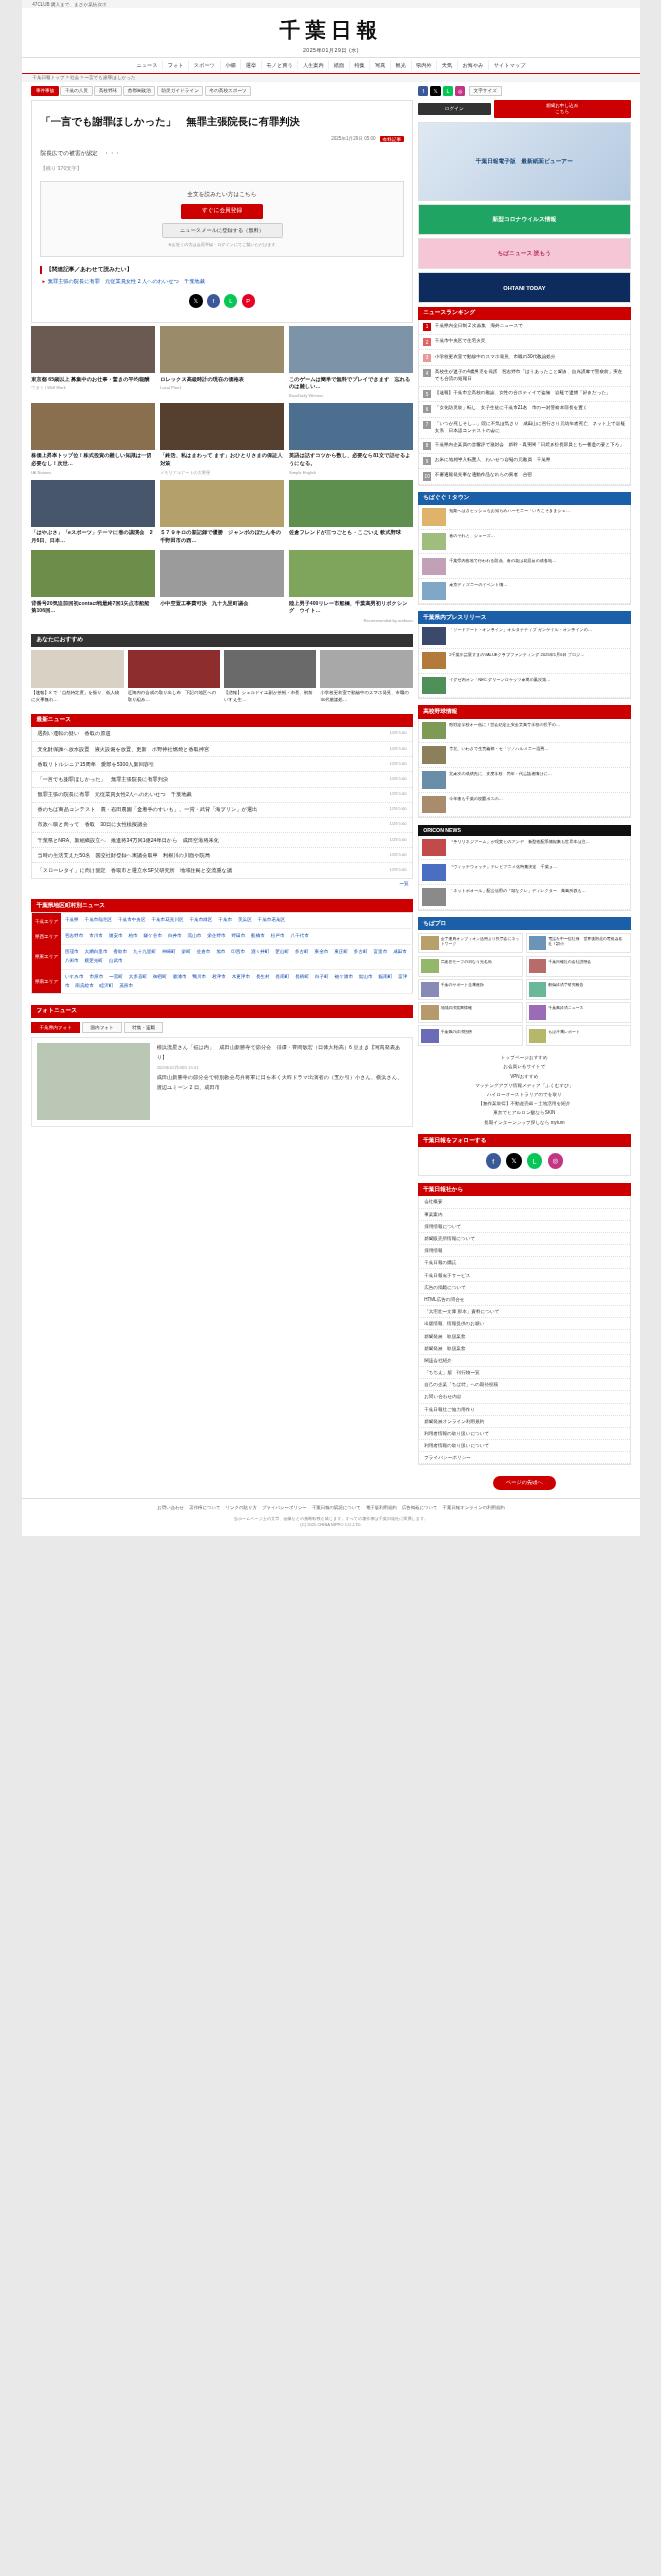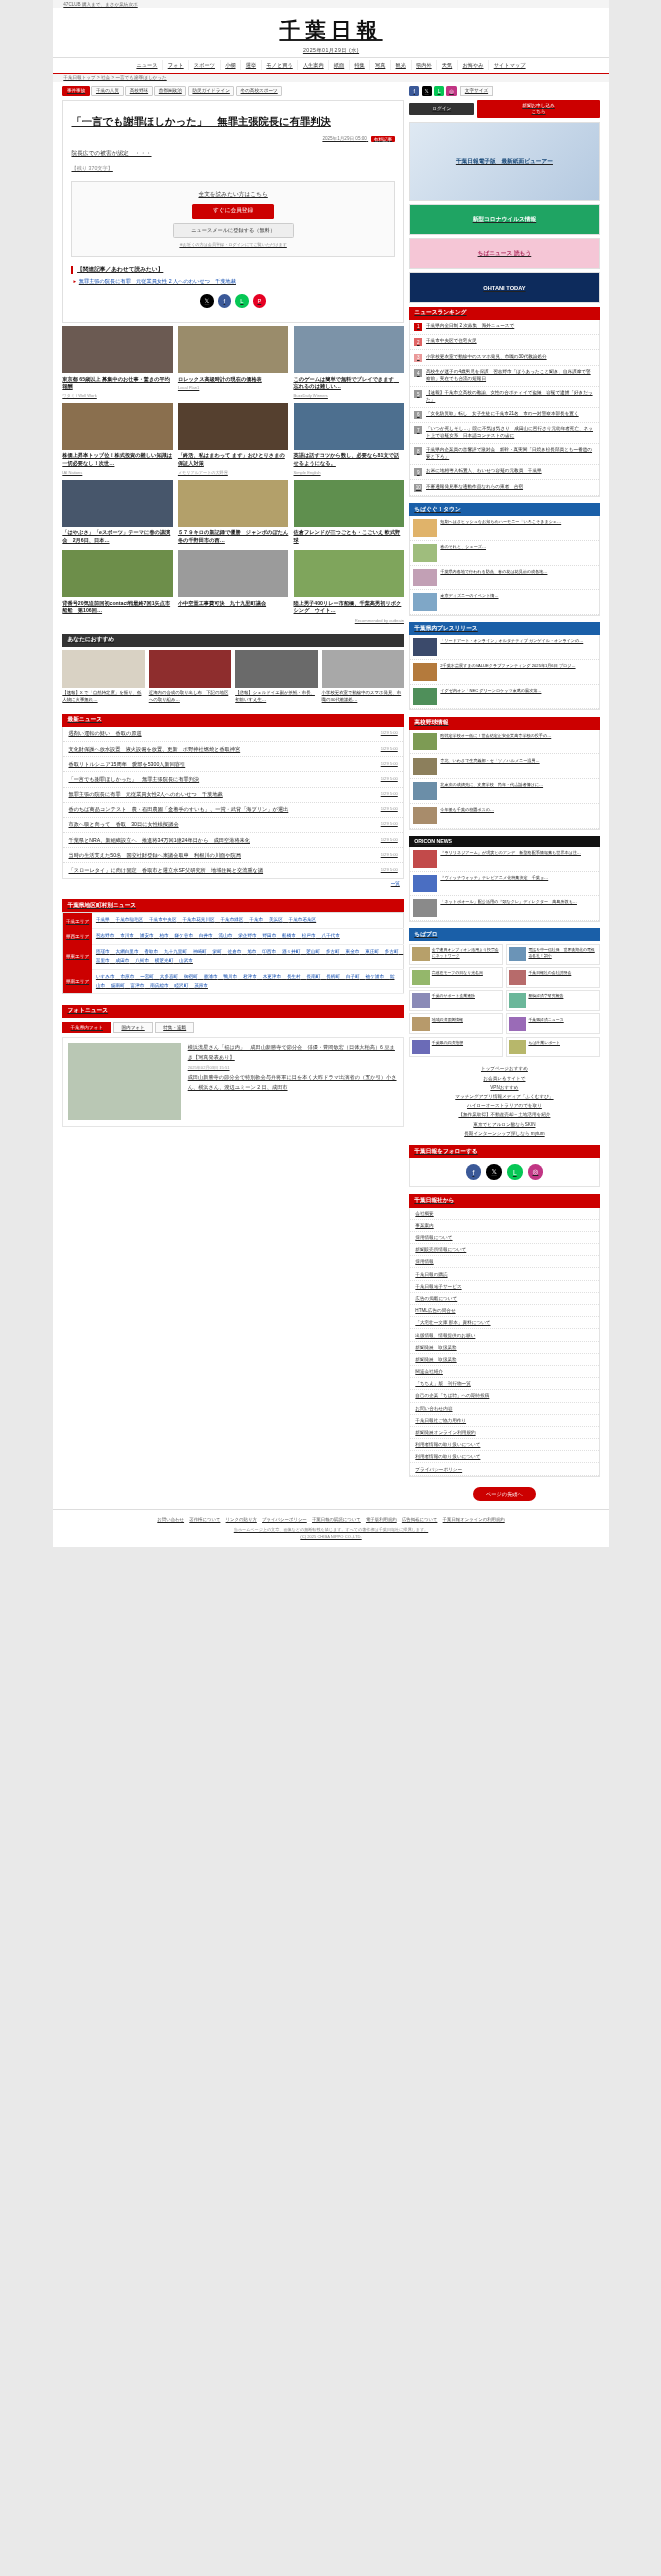--- a/index.html
+++ b/index.html
@@ -6,21 +6,21 @@
   * { box-sizing: border-box; }
   html, body { margin:0; padding:0; }
   body {
     width:662px;
     font-family: "Liberation Sans", "DejaVu Sans", sans-serif;
     background:#e9e9e9;
     color:#222;
     font-size:5.7px;
     -webkit-font-smoothing:antialiased;
   }
-  .page { width:556px; margin:0 auto; background:#ffffff;text-decoration:underline; }
+  .page { width:618px; margin:0 auto; background:#ffffff; }
 
   
   .masthead { background:#fff; padding:8.2px 0 3.1px; text-align:center; position:relative; }
   .logo {
     font-family:"Liberation Serif","DejaVu Serif",serif;
     font-size:20.6px; font-weight:bold; letter-spacing:5.2px; color:#111;
   }
   .logo-date { font-size:5.2px; color:#444; margin-top:3.1px; letter-spacing:0.5px; }
 
   .gnav { background:#fff; border-top:0.5px solid #ddd; border-bottom:1px solid #c00; }

